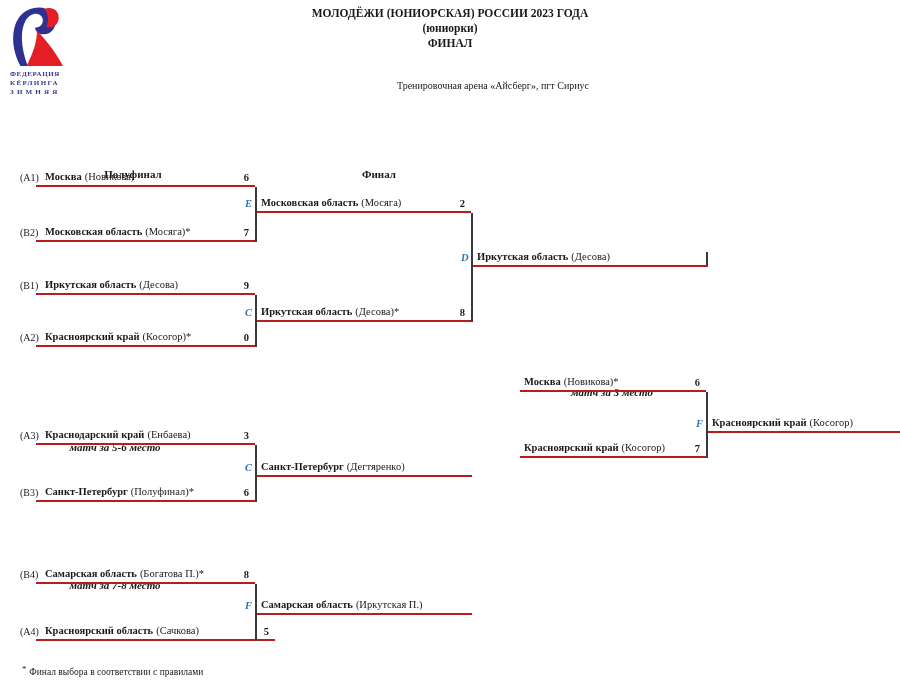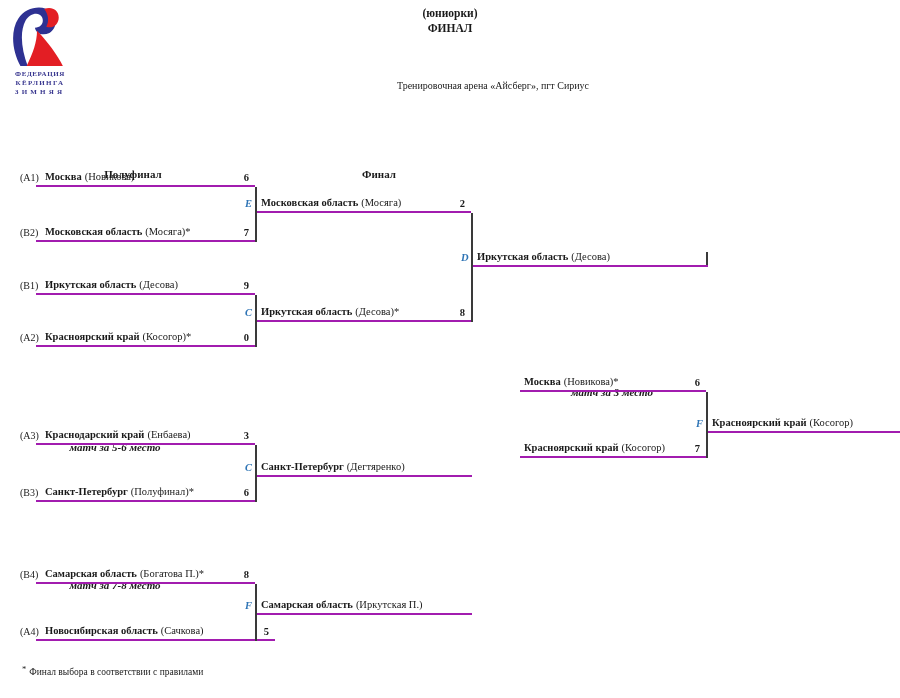--- a/index.html
+++ b/index.html
@@ -1,37 +1,37 @@
 <!DOCTYPE html>
 <html><head>
 <meta charset="utf-8">
 <style>
   html,body{margin:0;padding:0;}
   body{
     width:900px;height:698px;position:relative;background:#ffffff;overflow:hidden;
     font-family:"Liberation Serif","DejaVu Serif",serif;color:#1a1a1a;
   }
   
-  .logo{position:absolute;left:8px;top:6px;width:62px;text-align:center;}
+  .logo{position:absolute;left:8px;top:6px;width:62px;}
   .logo svg{display:block;margin-left:2px;}
   .org{color:#3A3890;font-weight:bold;font-size:7px;line-height:9px;margin-left:2px;margin-top:4px;}
   .org div{white-space:nowrap;}
   .org .l1{letter-spacing:0.6px;}
   .org .l2{letter-spacing:1.4px;}
   .org .l3{letter-spacing:3.2px;}
   
   .title-block{position:absolute;left:0;top:6px;width:900px;text-align:center;
     font-weight:bold;font-size:11.5px;line-height:15px;}
   .venue-block{position:absolute;left:86px;top:79px;width:814px;text-align:center;
     font-size:10px;line-height:14px;}
   
   .hdr{position:absolute;width:200px;text-align:center;font-weight:bold;font-size:11px;margin-top:36px;}
   .hdr.it{font-style:italic;}
   
-  .row{position:absolute;height:16px;border-bottom:2px solid #a21caf;line-height:15px;font-size:10.5px;white-space:nowrap;}
+  .row{position:absolute;height:16px;border-bottom:2px solid #b91c1c;line-height:15px;font-size:10.5px;white-space:nowrap;}
   .row .team{font-weight:bold;}
   .r-left .team{margin-left:9px;}
   .r-mid .team,.r-final .team,.r-3rd .team,.r-3w .team{margin-left:4px;}
   .detail{margin-left:3px;font-weight:normal;}
   .seed{position:absolute;left:-16px;bottom:0;font-size:10px;}
   .letter{position:absolute;left:-12px;bottom:0;color:#2E74B5;font-style:italic;font-weight:bold;font-size:10.5px;}
   .score{position:absolute;right:6px;bottom:0;font-weight:bold;}
   .tick{position:absolute;right:0;bottom:0;height:13px;width:0;border-right:2px solid #3a3a3a;}
   .vline{position:absolute;width:0;border-right:2px solid #3a3a3a;}
   
@@ -48,20 +48,21 @@
     <path fill="#E31E24" d="M26,24 C36,34 46,48 51,58 L16,58 C22,46 26,35 26,24 Z"></path>
   </svg>
   <div class="org">
     <div class="l1">ФЕДЕРАЦИЯ</div>
     <div class="l2">КЁРЛИНГА</div>
     <div class="l3">ЗИМНЯЯ</div>
   </div>
 </div>
 
 <div class="title-block">
+  <div>МОЛОДЁЖИ (ЮНИОРСКАЯ) РОССИИ 2023 ГОДА</div>
   <div>(юниорки)</div>
   <div>ФИНАЛ</div>
 </div>
 <div class="venue-block">
   <div>Тренировочная арена «Айсберг», пгт Сириус</div>
 </div>
 
 <div class="hdr" style="left:33px;top:132px;">Полуфинал</div>
 <div class="hdr" style="left:279px;top:132px;">Финал</div>
 <div class="hdr it" style="left:512px;top:350px;">матч за 3 место</div>
@@ -143,20 +144,20 @@
   <span class="seed">(B4)</span>
   <span class="team">Самарская область</span><span class="detail">(Богатова П.)*</span>
   <span class="score">8</span>
 </div>
 <div class="row r-mid" style="left:257px;top:597px;width:215px;">
   <span class="letter">F</span>
   <span class="team">Самарская область</span><span class="detail">(Иркутская П.)</span>
 </div>
 <div class="row r-left" style="left:36px;top:623px;width:239px;">
   <span class="seed">(A4)</span>
-  <span class="team">Новосибирская область</span><span class="detail">(Сачкова)</span>
+  <span class="team">Красноярский область</span><span class="detail">(Сачкова)</span>
   <span class="score">5</span>
 </div>
 <div class="vline" style="left:255px;top:584px;height:57px;"></div>
 
 <div class="footnote">
   <span class="mark">*</span><span>Финал выбора в соответствии с правилами</span>
 </div>
 
 </body></html>

